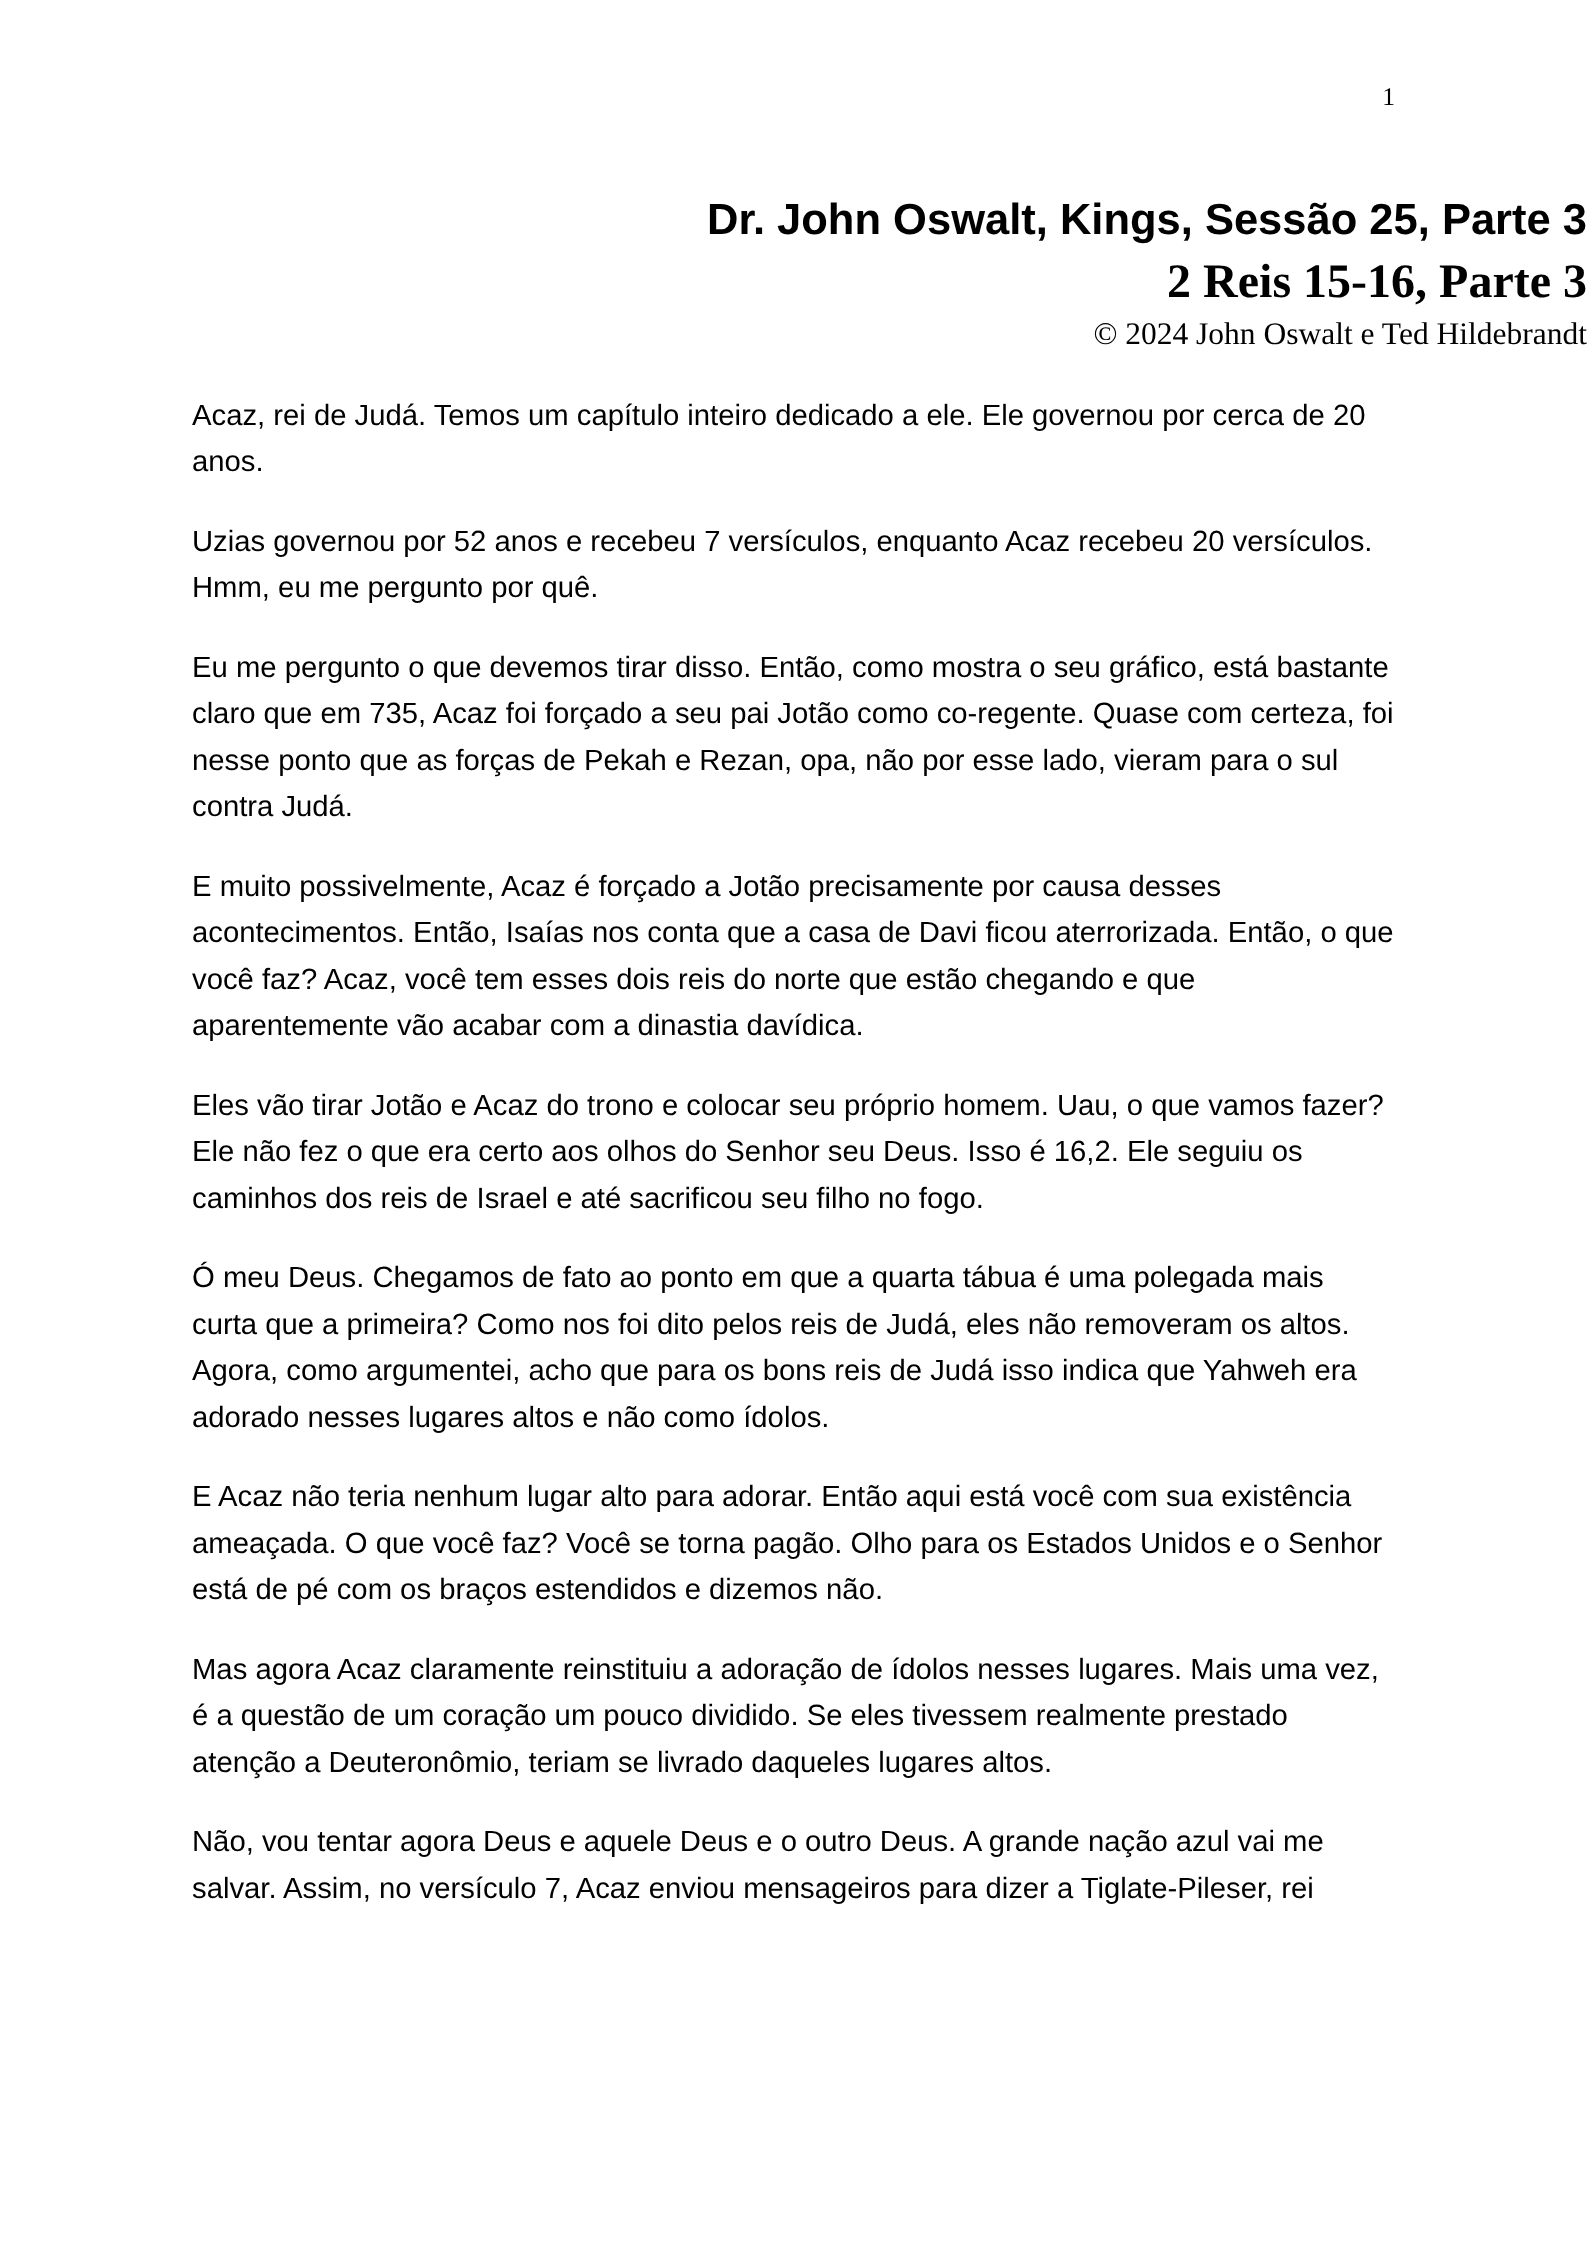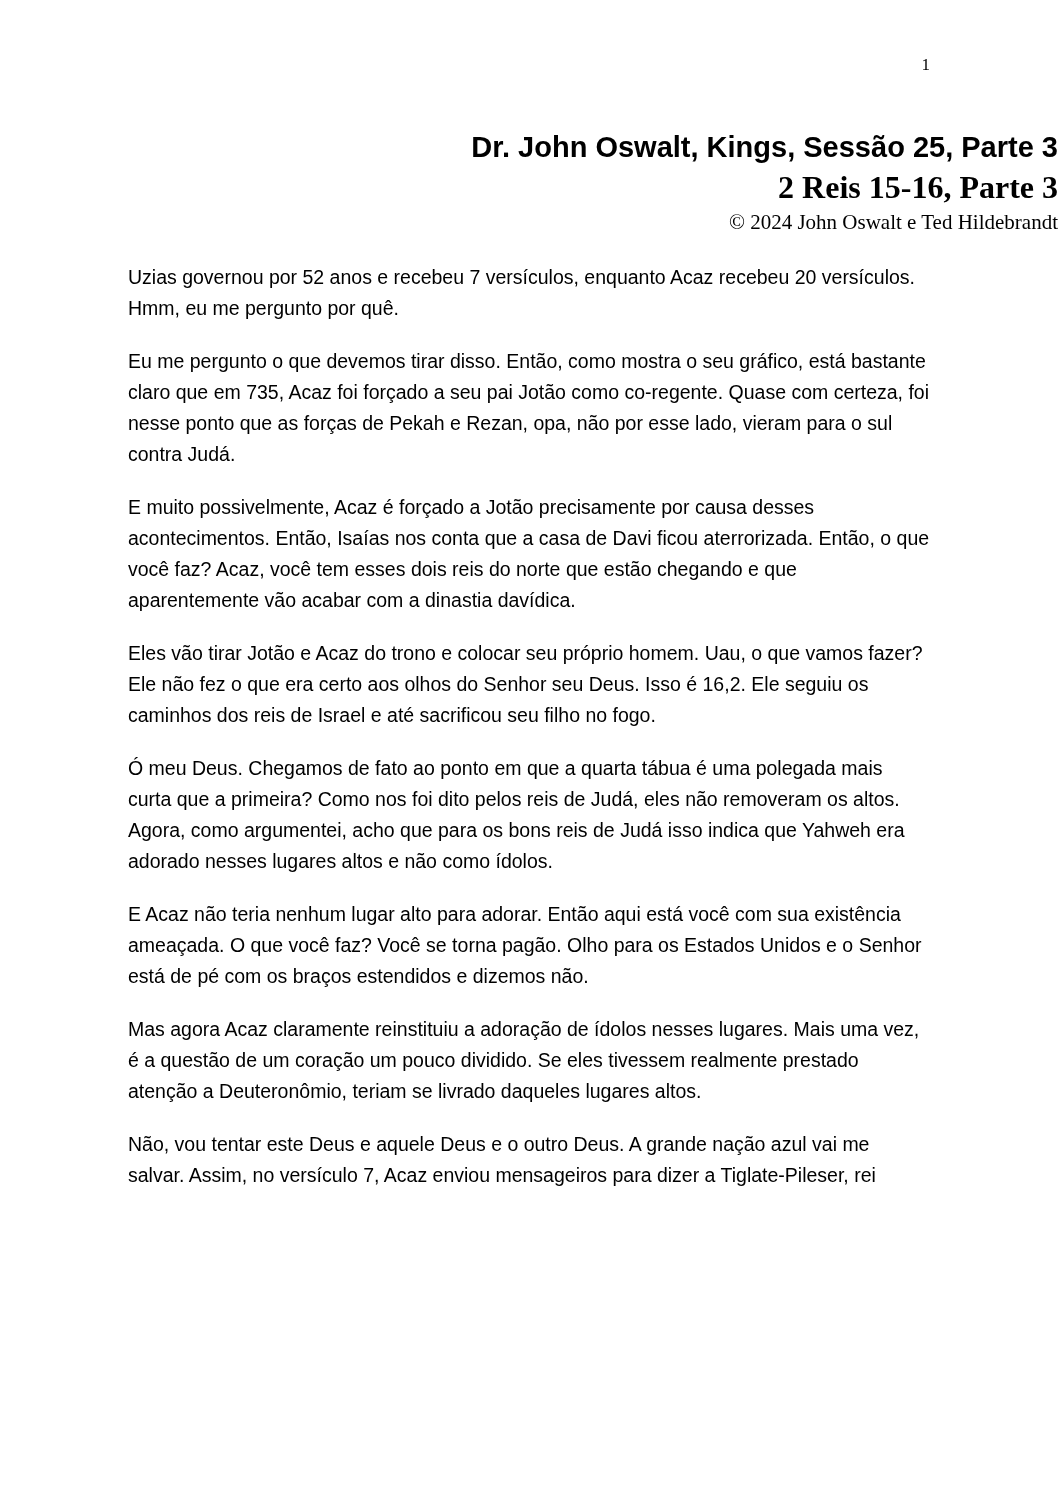--- a/index.html
+++ b/index.html
@@ -67,23 +67,24 @@
 
   <div class="page-number">1</div>
 
   <header class="doc-header">
     <h1 class="title-line1">Dr. John Oswalt, Kings, Sessão 25, Parte 3</h1>
     <h2 class="title-line2">2 Reis 15-16, Parte 3</h2>
     <div class="copyright-line">© 2024 John Oswalt e Ted Hildebrandt</div>
   </header>
 
   <main class="doc-body">
+      <p>Acaz, rei de Judá. Temos um capítulo inteiro dedicado a ele. Ele governou por cerca de 20 anos.</p>
       <p>Uzias governou por 52 anos e recebeu 7 versículos, enquanto Acaz recebeu 20 versículos. Hmm, eu me pergunto por quê.</p>
       <p>Eu me pergunto o que devemos tirar disso. Então, como mostra o seu gráfico, está bastante claro que em 735, Acaz foi forçado a seu pai Jotão como co-regente. Quase com certeza, foi nesse ponto que as forças de Pekah e Rezan, opa, não por esse lado, vieram para o sul contra Judá.</p>
       <p>E muito possivelmente, Acaz é forçado a Jotão precisamente por causa desses acontecimentos. Então, Isaías nos conta que a casa de Davi ficou aterrorizada. Então, o que você faz? Acaz, você tem esses dois reis do norte que estão chegando e que aparentemente vão acabar com a dinastia davídica.</p>
       <p>Eles vão tirar Jotão e Acaz do trono e colocar seu próprio homem. Uau, o que vamos fazer? Ele não fez o que era certo aos olhos do Senhor seu Deus. Isso é 16,2. Ele seguiu os caminhos dos reis de Israel e até sacrificou seu filho no fogo.</p>
       <p>Ó meu Deus. Chegamos de fato ao ponto em que a quarta tábua é uma polegada mais curta que a primeira? Como nos foi dito pelos reis de Judá, eles não removeram os altos. Agora, como argumentei, acho que para os bons reis de Judá isso indica que Yahweh era adorado nesses lugares altos e não como ídolos.</p>
       <p>E Acaz não teria nenhum lugar alto para adorar. Então aqui está você com sua existência ameaçada. O que você faz? Você se torna pagão. Olho para os Estados Unidos e o Senhor está de pé com os braços estendidos e dizemos não.</p>
       <p>Mas agora Acaz claramente reinstituiu a adoração de ídolos nesses lugares. Mais uma vez, é a questão de um coração um pouco dividido. Se eles tivessem realmente prestado atenção a Deuteronômio, teriam se livrado daqueles lugares altos.</p>
-      <p>Não, vou tentar este Deus e aquele Deus e o outro Deus. A grande nação azul vai me salvar. Assim, no versículo 7, Acaz enviou mensageiros para dizer a Tiglate-Pileser, rei</p>
+      <p>Não, vou tentar agora Deus e aquele Deus e o outro Deus. A grande nação azul vai me salvar. Assim, no versículo 7, Acaz enviou mensageiros para dizer a Tiglate-Pileser, rei</p>
     </main>
 
 </div>
 
 </body></html>

